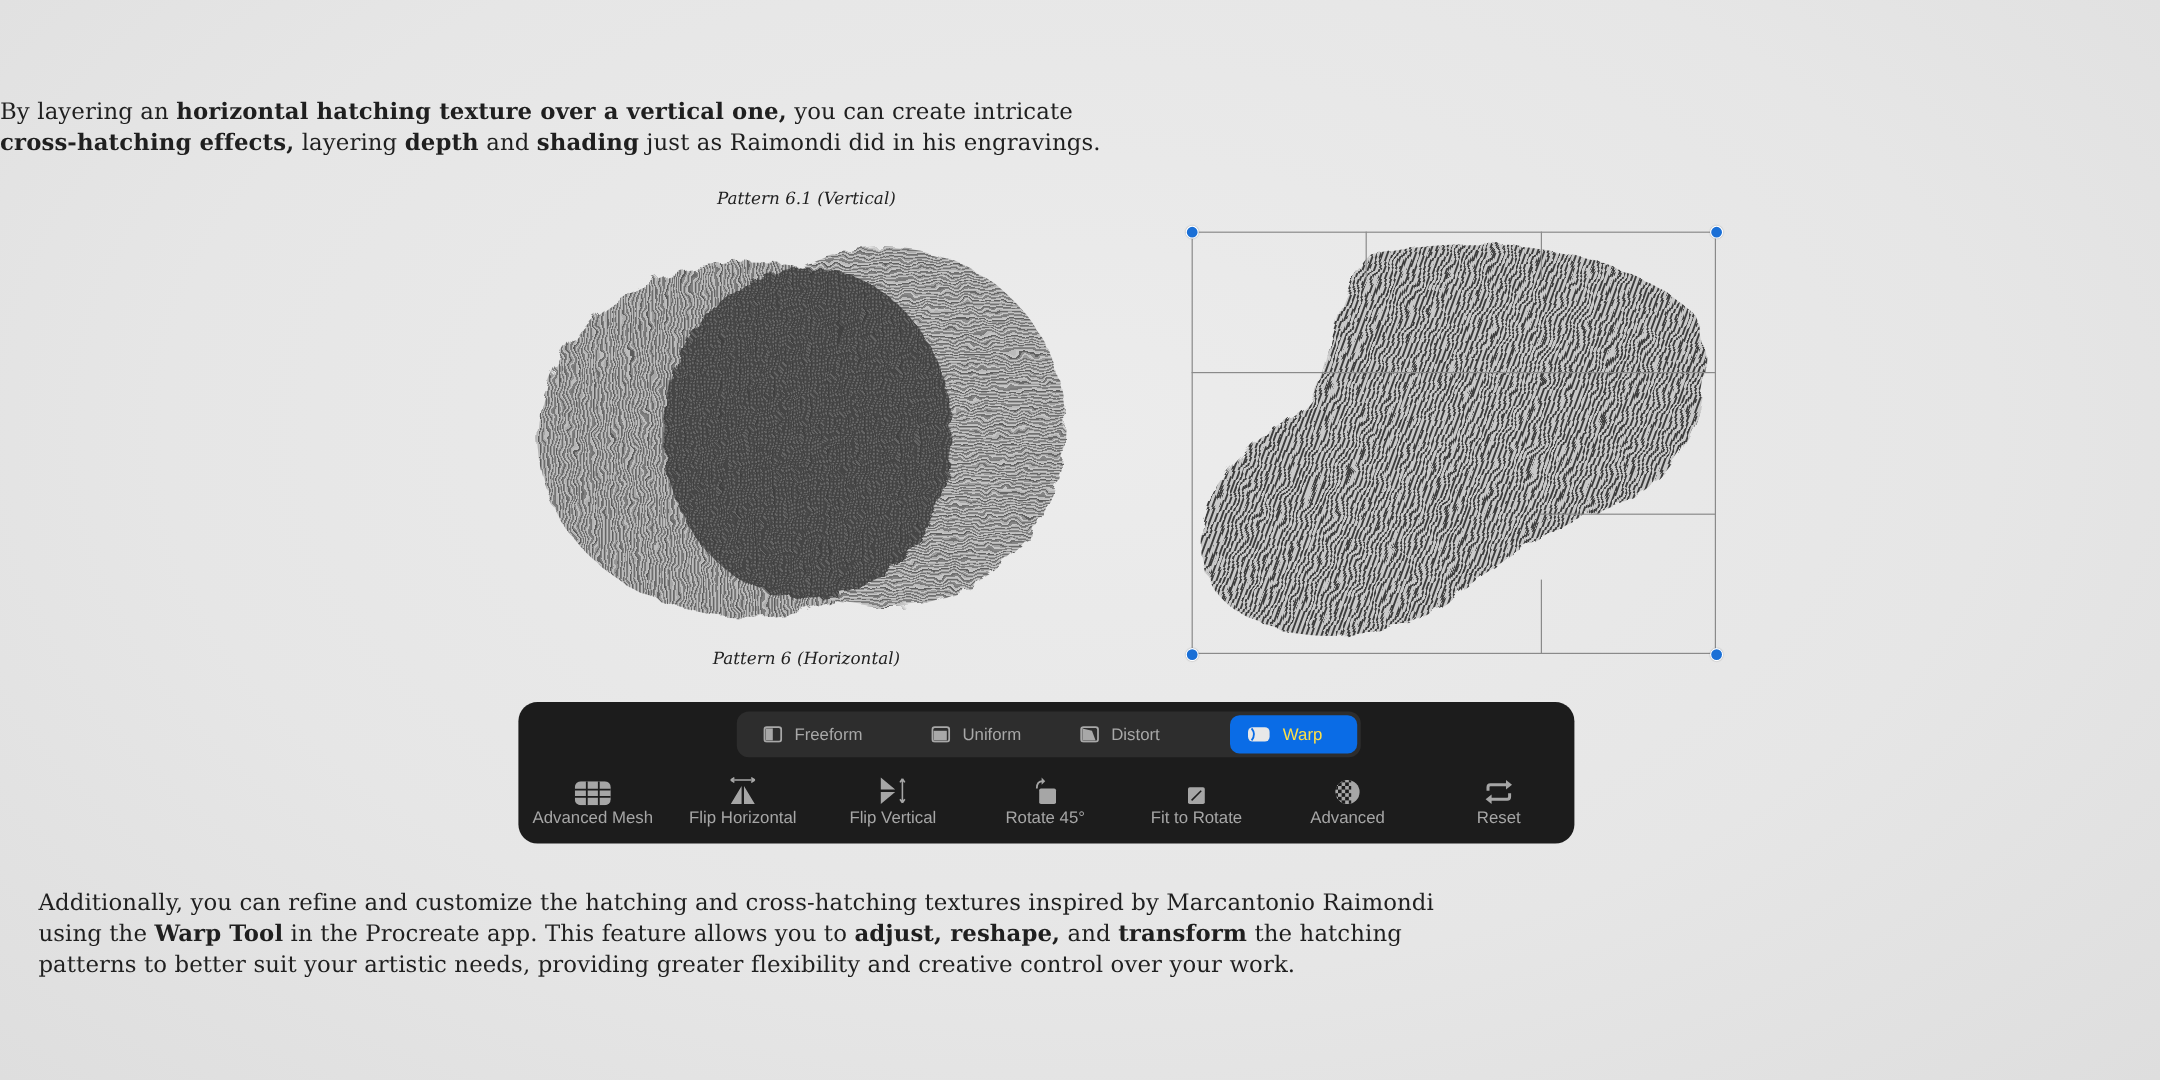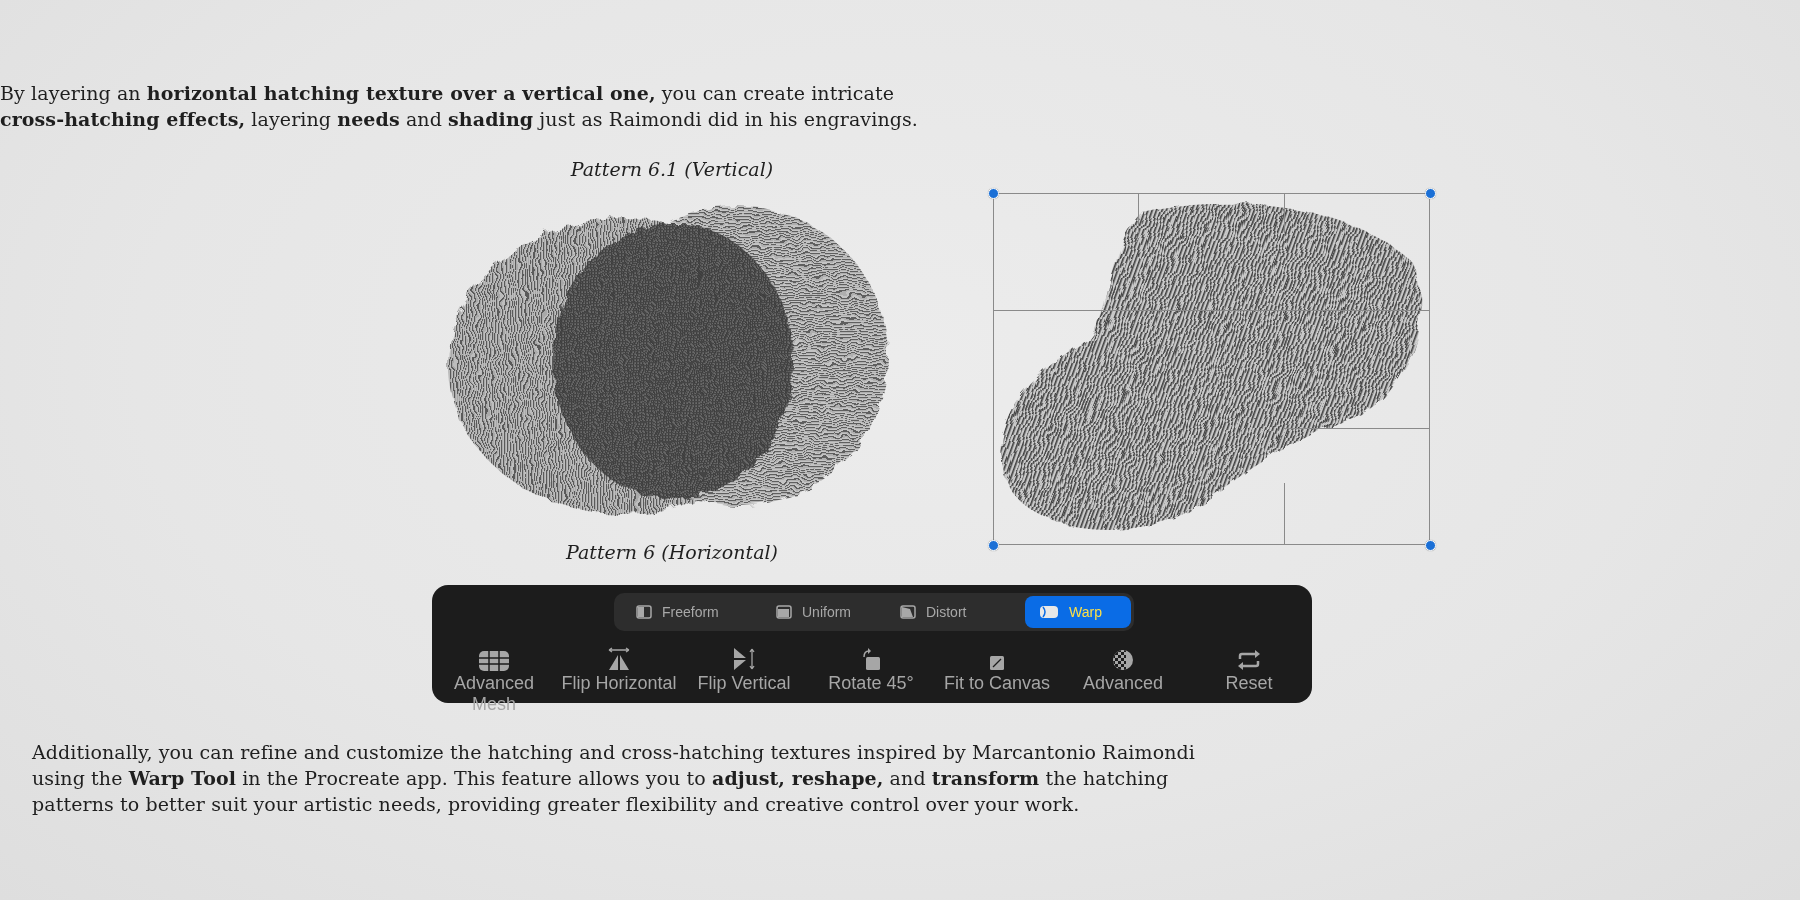--- a/index.html
+++ b/index.html
@@ -6,21 +6,21 @@
   body {
     width:1800px; height:900px; overflow:hidden; position:relative;
     background: radial-gradient(ellipse at 50% 40%, #ececec 0%, #e6e6e6 60%, #dedede 100%);
     font-family: "DejaVu Serif", "Liberation Serif", serif;
     color:#1f1f1f;
   }
   .para { position:absolute; left:0; width:1800px; text-align:left; font-size:19px; line-height:26px; letter-spacing:0.1px; }
   .para b { font-weight:bold; }
   #intro { top:80px; }
   #outro { top:739px;margin-left:32px; }
-  .caption { position:absolute; font-style:italic; font-size:19px; text-align:center; width:300px; }
+  .caption { position:absolute; font-style:italic; font-size:14px; text-align:center; width:300px; }
   #cap-top { left:522px; top:158px; }
   #cap-bottom { left:522px; top:541px; }
 
   
   #blob-left { position:absolute; left:438px; top:196px; width:462px; height:332px; }
   
   #warp-box { position:absolute; left:993px; top:193px; width:437px; height:352px; }
   .grid-line { position:absolute; background:#8a8a8a; }
   .handle { position:absolute; width:9px; height:9px; border-radius:50%; background:#1a6fd6; border:1px solid #fff; box-shadow:0 0 1px rgba(0,0,0,.4); }
 
@@ -36,29 +36,29 @@
   }
   .seg-item {
     position:absolute; top:3px; height:32px; display:flex; align-items:center; gap:10px;
     color:#a8a8a8; font-size:14px; padding:0 14px; border-radius:8px; box-sizing:border-box;
   }
   .seg-item.active { background:#0a6ce6; color:#fde047; }
   .seg-icon { width:16px; height:14px; display:inline-block; }
   .tools { position:absolute; left:0; top:62px; width:880px; height:50px; }
   .tool {
     position:absolute; top:0; width:126px; text-align:center;
-    color:#a6a6a6; font-size:18px;
+    color:#a6a6a6; font-size:14px;
   }
   .tool .ticon { height:24px; display:flex; justify-content:center; align-items:flex-end; margin-bottom:2px; }
   .tool .tlabel { display:block; }
 </style>
 </head>
 <body>
 
-<div id="intro" class="para"><span>By layering an </span><b>horizontal hatching texture over a vertical one,</b><span> you can create intricate</span><br><b>cross-hatching effects,</b><span> layering </span><b>needs</b><span> and </span><b>shading</b><span> just as Raimondi did in his engravings.</span></div>
+<div id="intro" class="para"><span>By layering an </span><b>horizontal hatching texture over a vertical one,</b><span> you can create intricate</span><br><b>cross-hatching effects,</b><span> layering </span><b>depth</b><span> and </span><b>shading</b><span> just as Raimondi did in his engravings.</span></div>
 
 <div id="cap-top" class="caption">Pattern 6.1 (Vertical)</div>
 
 <svg id="blob-left" viewBox="0 0 462 332">
   <defs>
     <pattern id="vlines" width="3" height="10" patternUnits="userSpaceOnUse">
       <rect width="3" height="10" fill="#bdbdbd"></rect>
       <rect width="1.2" height="10" fill="#5a5a5a"></rect>
     </pattern>
     <pattern id="hlines" width="10" height="3" patternUnits="userSpaceOnUse">
@@ -183,21 +183,21 @@
         </div>
       <span class="tlabel">Rotate 45°</span>
     </div>
     <div class="tool" style="left:502px">
       <div class="ticon">
           <svg width="16" height="16" viewBox="0 0 16 16">
             <rect x="1" y="1" width="14" height="14" rx="1.5" fill="#a6a6a6"></rect>
             <path d="M4,12L12,4" stroke="#1c1c1c" stroke-width="1.3"></path>
           </svg>
         </div>
-      <span class="tlabel">Fit to Canvas</span>
+      <span class="tlabel">Fit to Rotate</span>
     </div>
     <div class="tool" style="left:628px">
       <div class="ticon">
           <svg width="22" height="22" viewBox="0 0 22 22">
             <defs>
               <clipPath id="cc">
                 <circle cx="11" cy="11" r="10"></circle>
               </clipPath>
               <pattern id="chk" width="6" height="6" patternUnits="userSpaceOnUse">
                 <rect width="6" height="6" fill="#a6a6a6"></rect>

